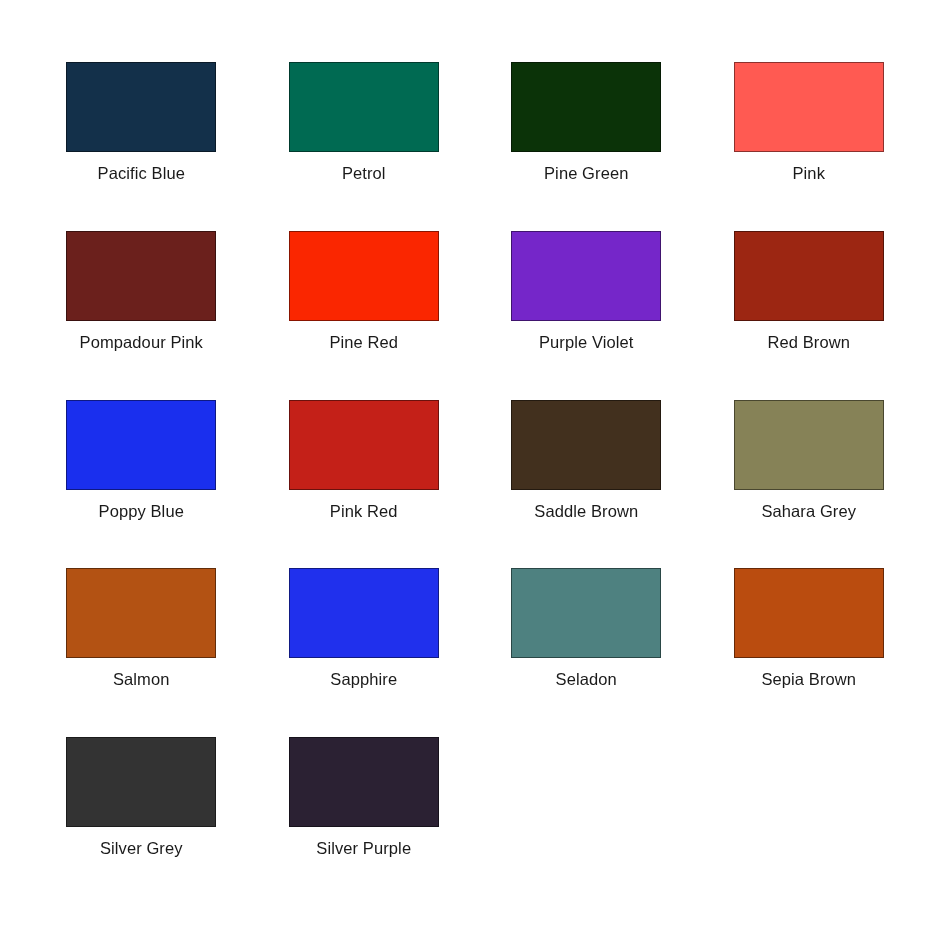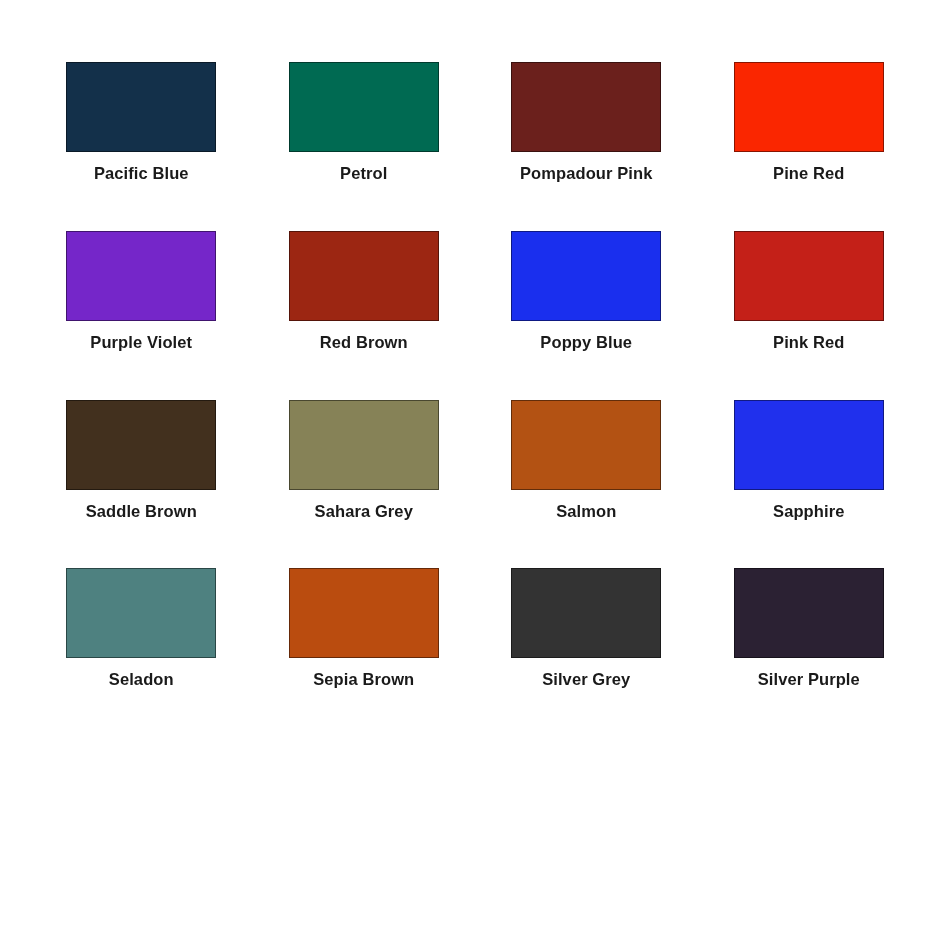--- a/index.html
+++ b/index.html
@@ -37,40 +37,48 @@
   }
   .swatch-chip {
     width: 150px;
     height: 90px;
     box-sizing: border-box;
     border: 1px solid rgba(0,0,0,0.45);
   }
   .swatch-label {
     margin-top: 12px;
     font-size: 16.5px;
-    font-weight: bold;
+    font-weight: normal;
     color: #1a1a1a;
     text-align: center;
     line-height: 1.1;
     letter-spacing: 0.1px;
     white-space: nowrap;
   }
 </style>
 </head>
 <body>
 
 <div id="palette-page">
   <div id="swatch-grid">
       <div class="swatch-cell">
         <div class="swatch-chip" style="background-color: rgb(19, 48, 74);"></div>
         <div class="swatch-label">Pacific Blue</div>
       </div>
       <div class="swatch-cell">
         <div class="swatch-chip" style="background-color: rgb(0, 106, 82);"></div>
         <div class="swatch-label">Petrol</div>
+      </div>
+      <div class="swatch-cell">
+        <div class="swatch-chip" style="background-color: rgb(11, 51, 8);"></div>
+        <div class="swatch-label">Pine Green</div>
+      </div>
+      <div class="swatch-cell">
+        <div class="swatch-chip" style="background-color: rgb(255, 90, 82);"></div>
+        <div class="swatch-label">Pink</div>
       </div>
       <div class="swatch-cell">
         <div class="swatch-chip" style="background-color: rgb(107, 32, 28);"></div>
         <div class="swatch-label">Pompadour Pink</div>
       </div>
       <div class="swatch-cell">
         <div class="swatch-chip" style="background-color: rgb(250, 38, 0);"></div>
         <div class="swatch-label">Pine Red</div>
       </div>
       <div class="swatch-cell">

